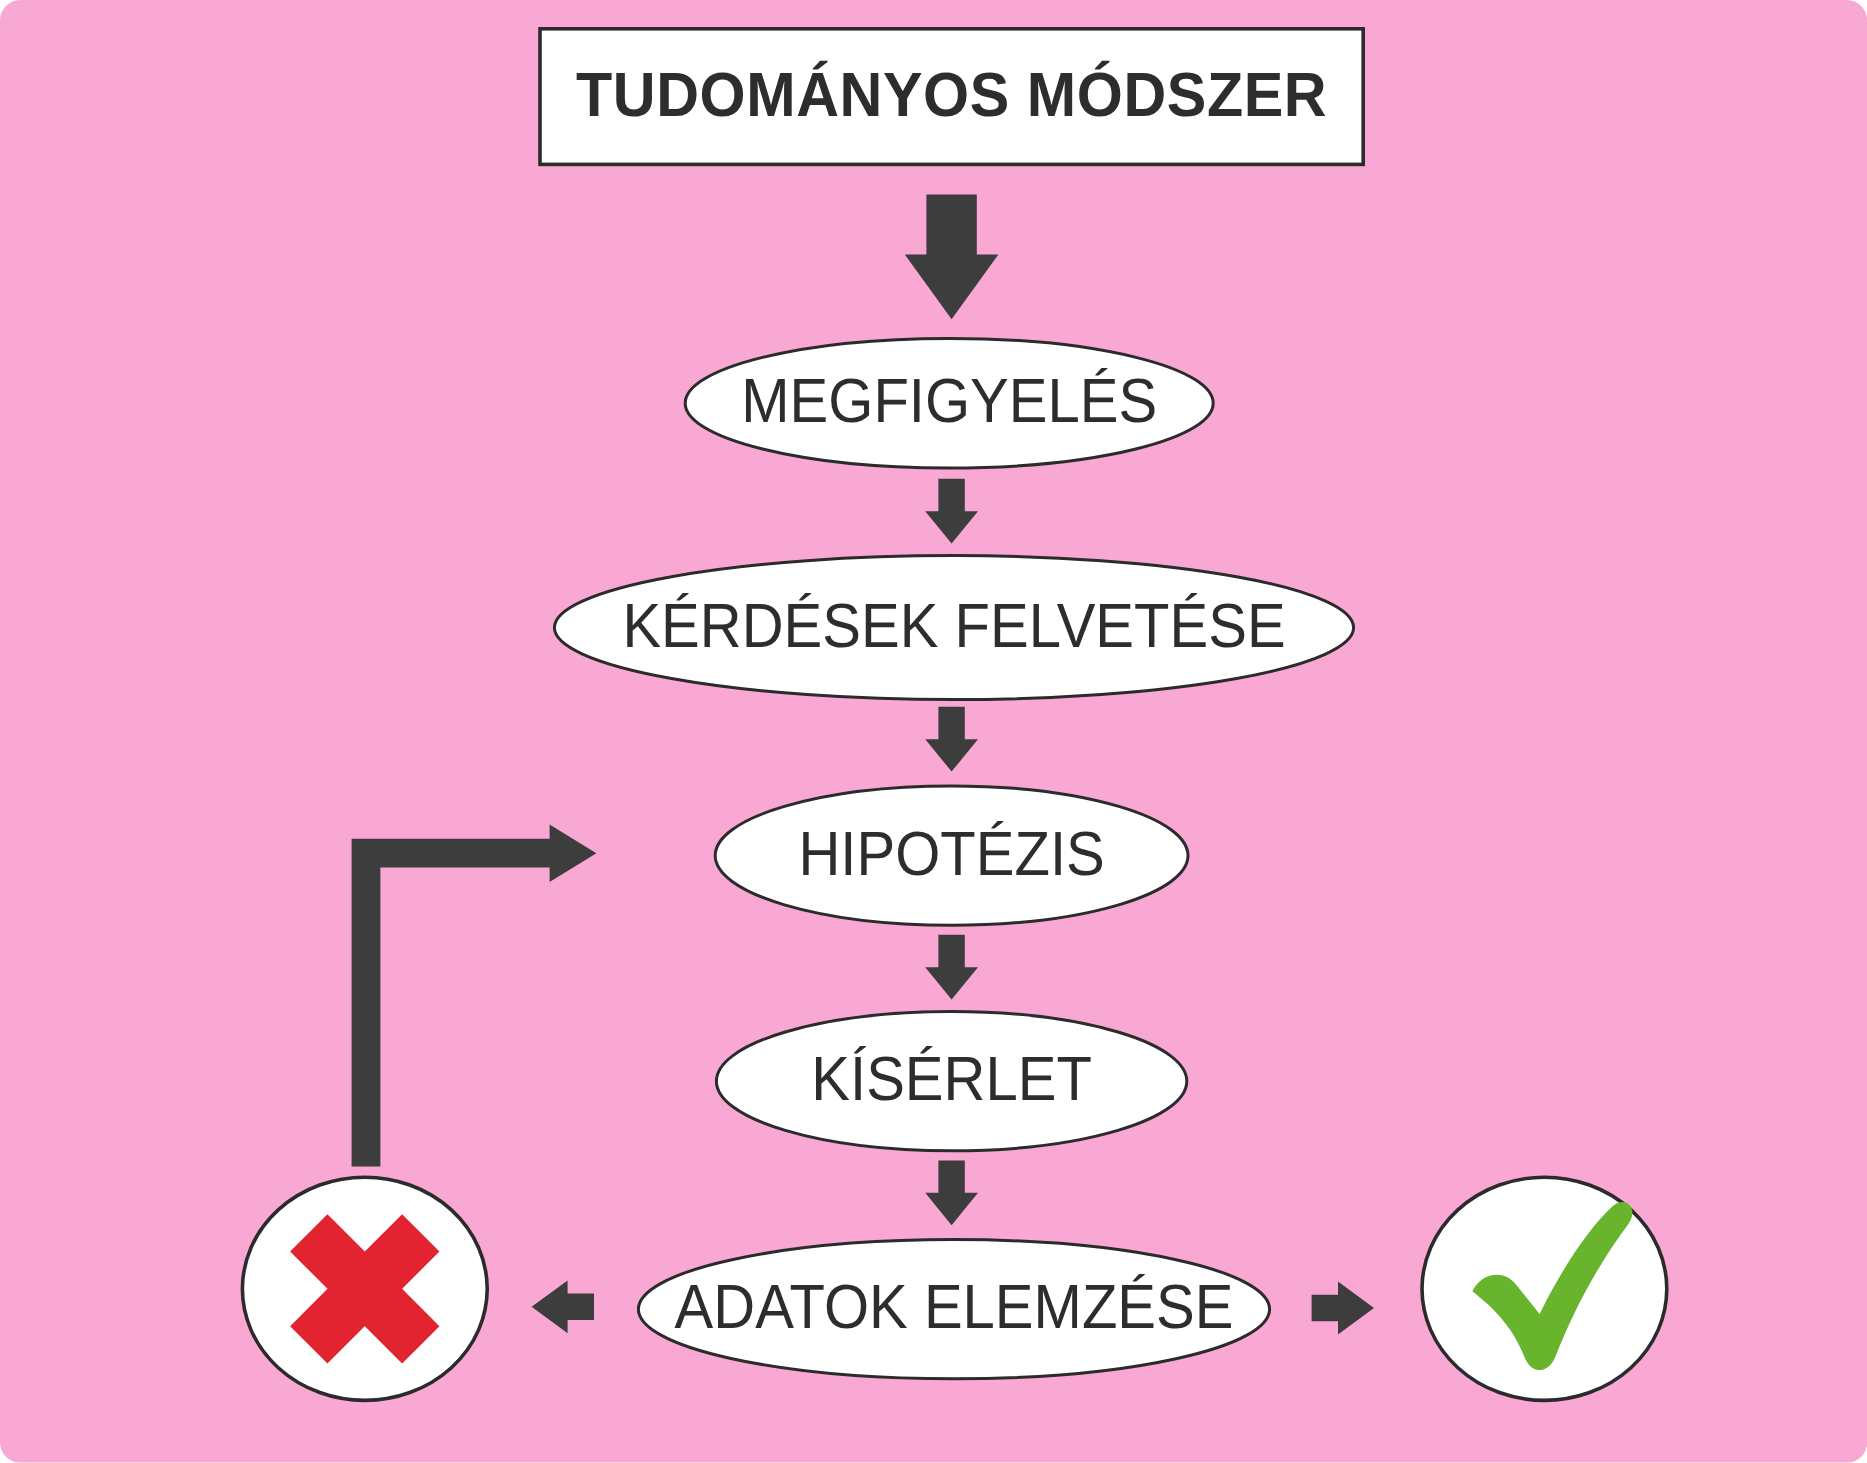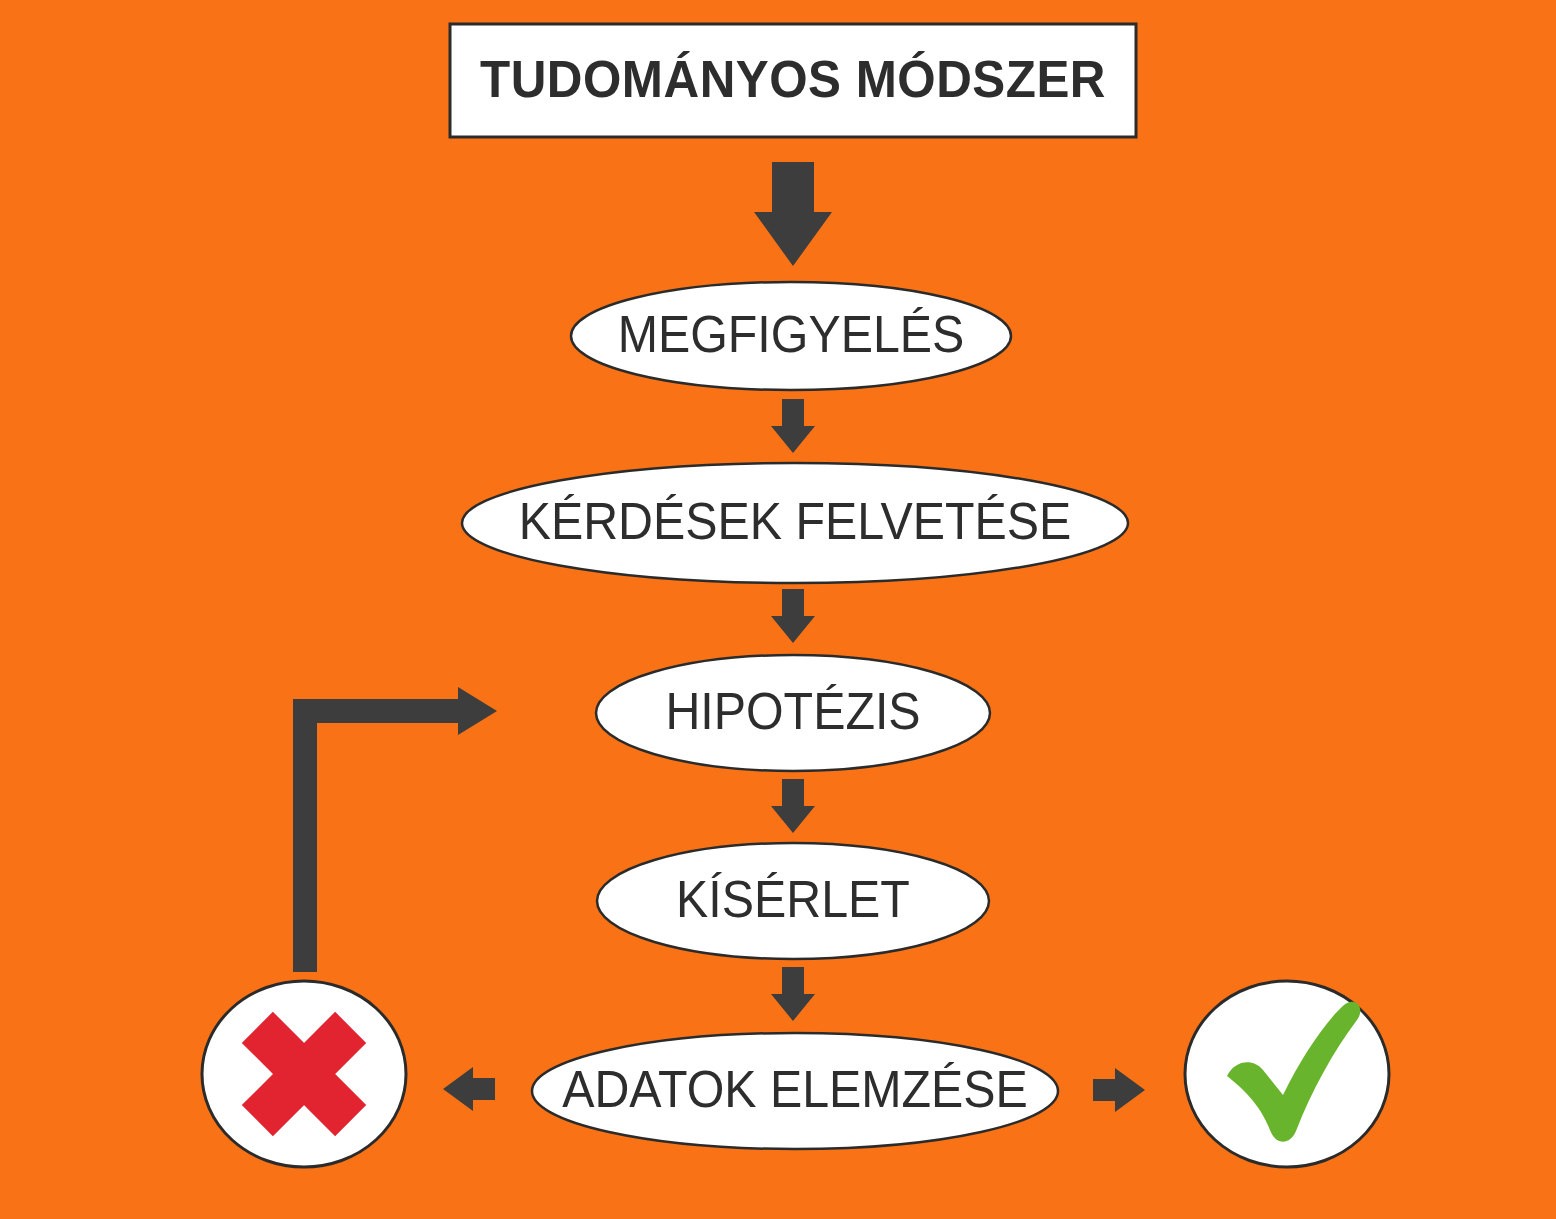--- a/index.html
+++ b/index.html
@@ -4,22 +4,23 @@
 <style>
   html, body {
     margin: 0;
     padding: 0;
     background: #ffffff;
   }
   .stage {
     position: relative;
     width: 1556px;
     height: 1219px;
-    background: #f97316;
+    background: #f9a8d4;
     overflow: hidden;
+    border-radius: 17px;
   }
   svg { display: block; }
   .node-ellipse {
     fill: #ffffff;
     stroke-width: 2.5;
   }
   .title-box {
     fill: #ffffff;
     stroke-width: 3;
   }

